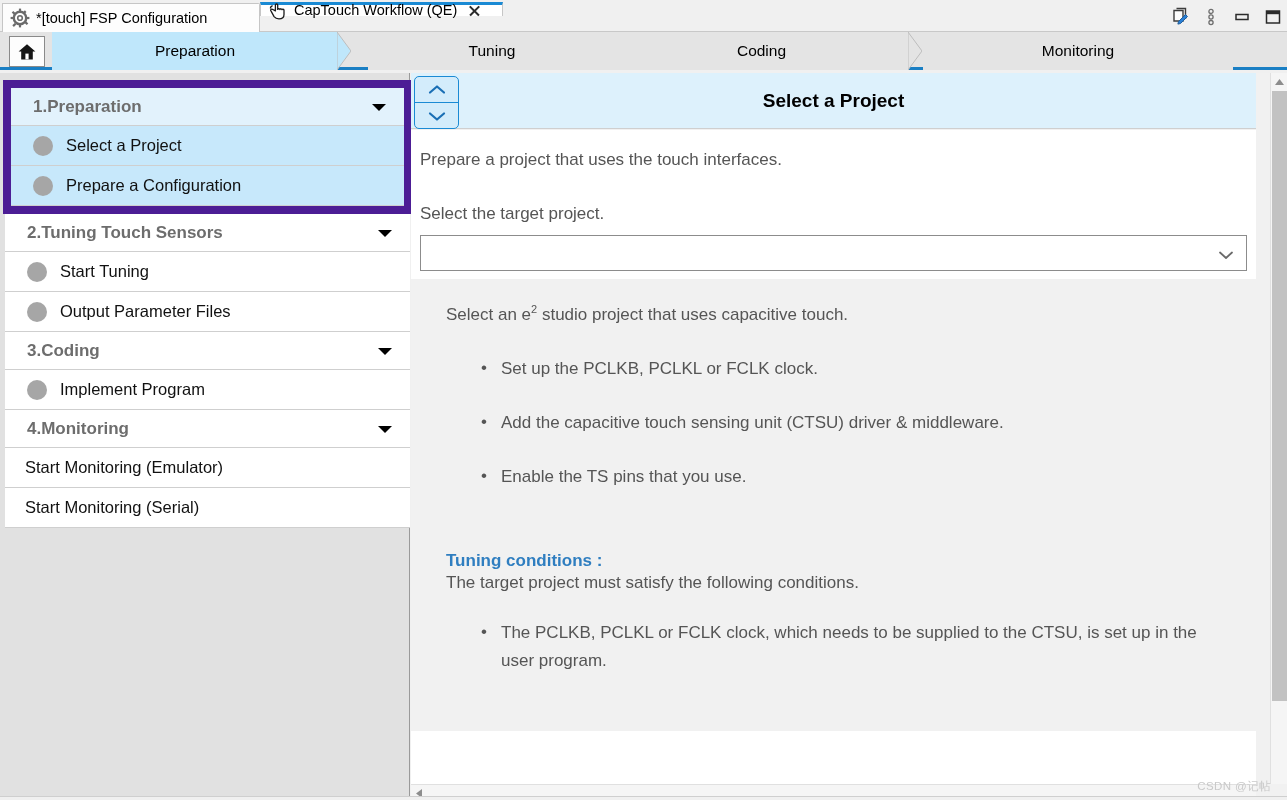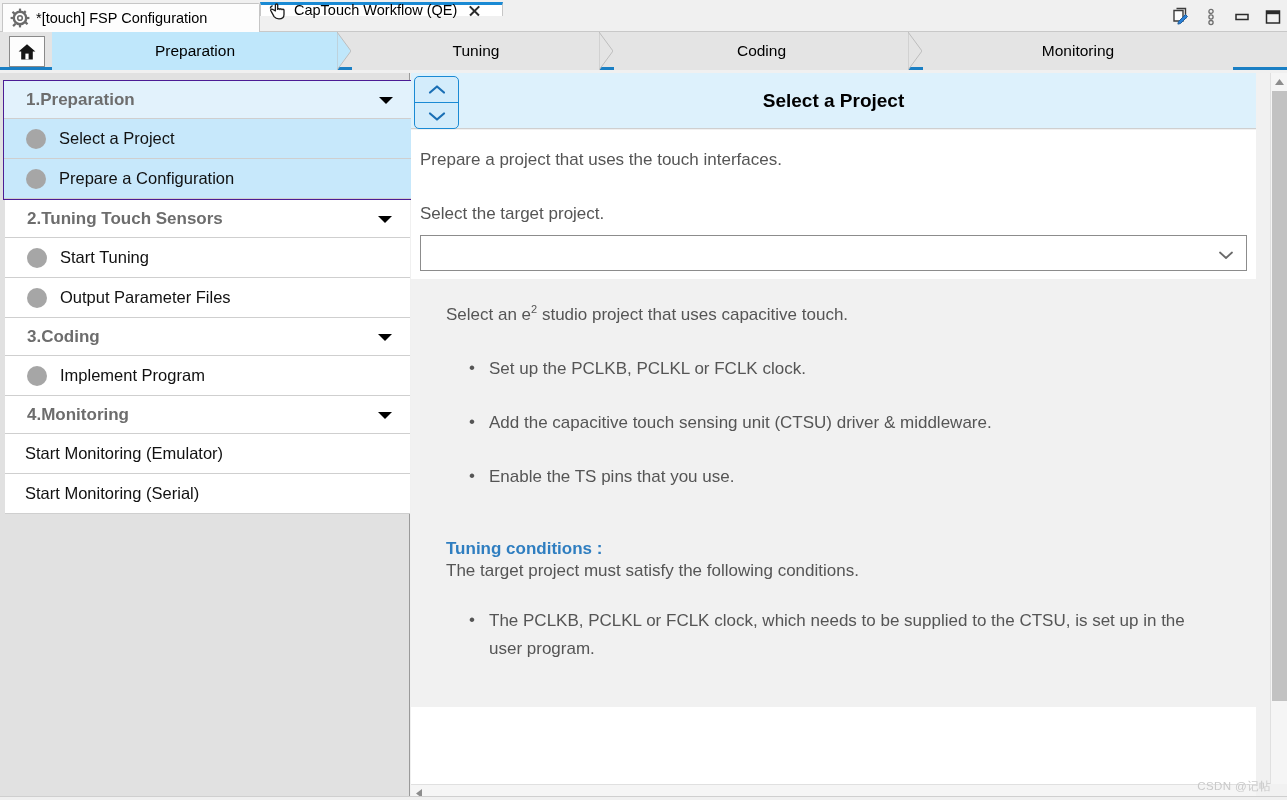--- a/index.html
+++ b/index.html
@@ -110,21 +110,21 @@
     background: #e1e1e1;
     border-right: 1px solid #9a9a9a;
   }
   #sidelist {
     position: absolute; left: 5px; top: 7px;
     width: 405px;
     background: #ffffff;
   }
   .sgroup { position: relative; }
   .sgroup.selected {
-    border: 1px solid #4c1d95;
+    border: 8px solid #4c1d95;
     margin-left: -2px; margin-right: -2px;
   }
   .shead {
     position: relative;
     height: 38px;
     display: flex; align-items: center;
     padding-left: 22px;
     font-size: 17px; font-weight: bold;
     color: #6d6d6d;
     background: #ffffff;
@@ -224,21 +224,21 @@
 
   .para {
     font-size: 17px; color: #555555;
     line-height: 28px;
     padding: 0 40px 0 35px;
   }
   .para.first { padding-top: 16px; }
   sup { font-size: 11px; vertical-align: super; }
 
   ul.blist {
-    margin: 4px; padding: 0 40px 0 52px;
+    margin: 16px; padding: 0 40px 0 52px;
     list-style: none;
   }
   ul.blist li {
     position: relative;
     font-size: 17px; color: #555555;
     line-height: 28px;
     padding: 0 0 0 22px;
     margin-top: 26px;
   }
   ul.blist li::before {
@@ -374,21 +374,21 @@
 
     <div class="step active" style="left:52px; width:286px;">
       <span>Preparation</span>
       <span class="chev">
         <svg width="14" height="38" viewBox="0 0 14 38">
           <path d="M0 0 L14 19 L0 38 Z" fill="#bfe7fb" stroke="#bdbdbd" stroke-width="1"></path>
         </svg>
       </span>
     </div>
 
-    <div class="step" style="left:352px; width:248px;">
+    <div class="step" style="left:368px; width:248px;">
       <span>Tuning</span>
       <span class="chev">
         <svg width="14" height="38" viewBox="0 0 14 38">
           <path d="M0 0 L14 19 L0 38 Z" fill="#e4e4e4" stroke="#bdbdbd" stroke-width="1"></path>
         </svg>
       </span>
     </div>
 
     <div class="step" style="left:614px; width:295px;">
       <span>Coding</span>

